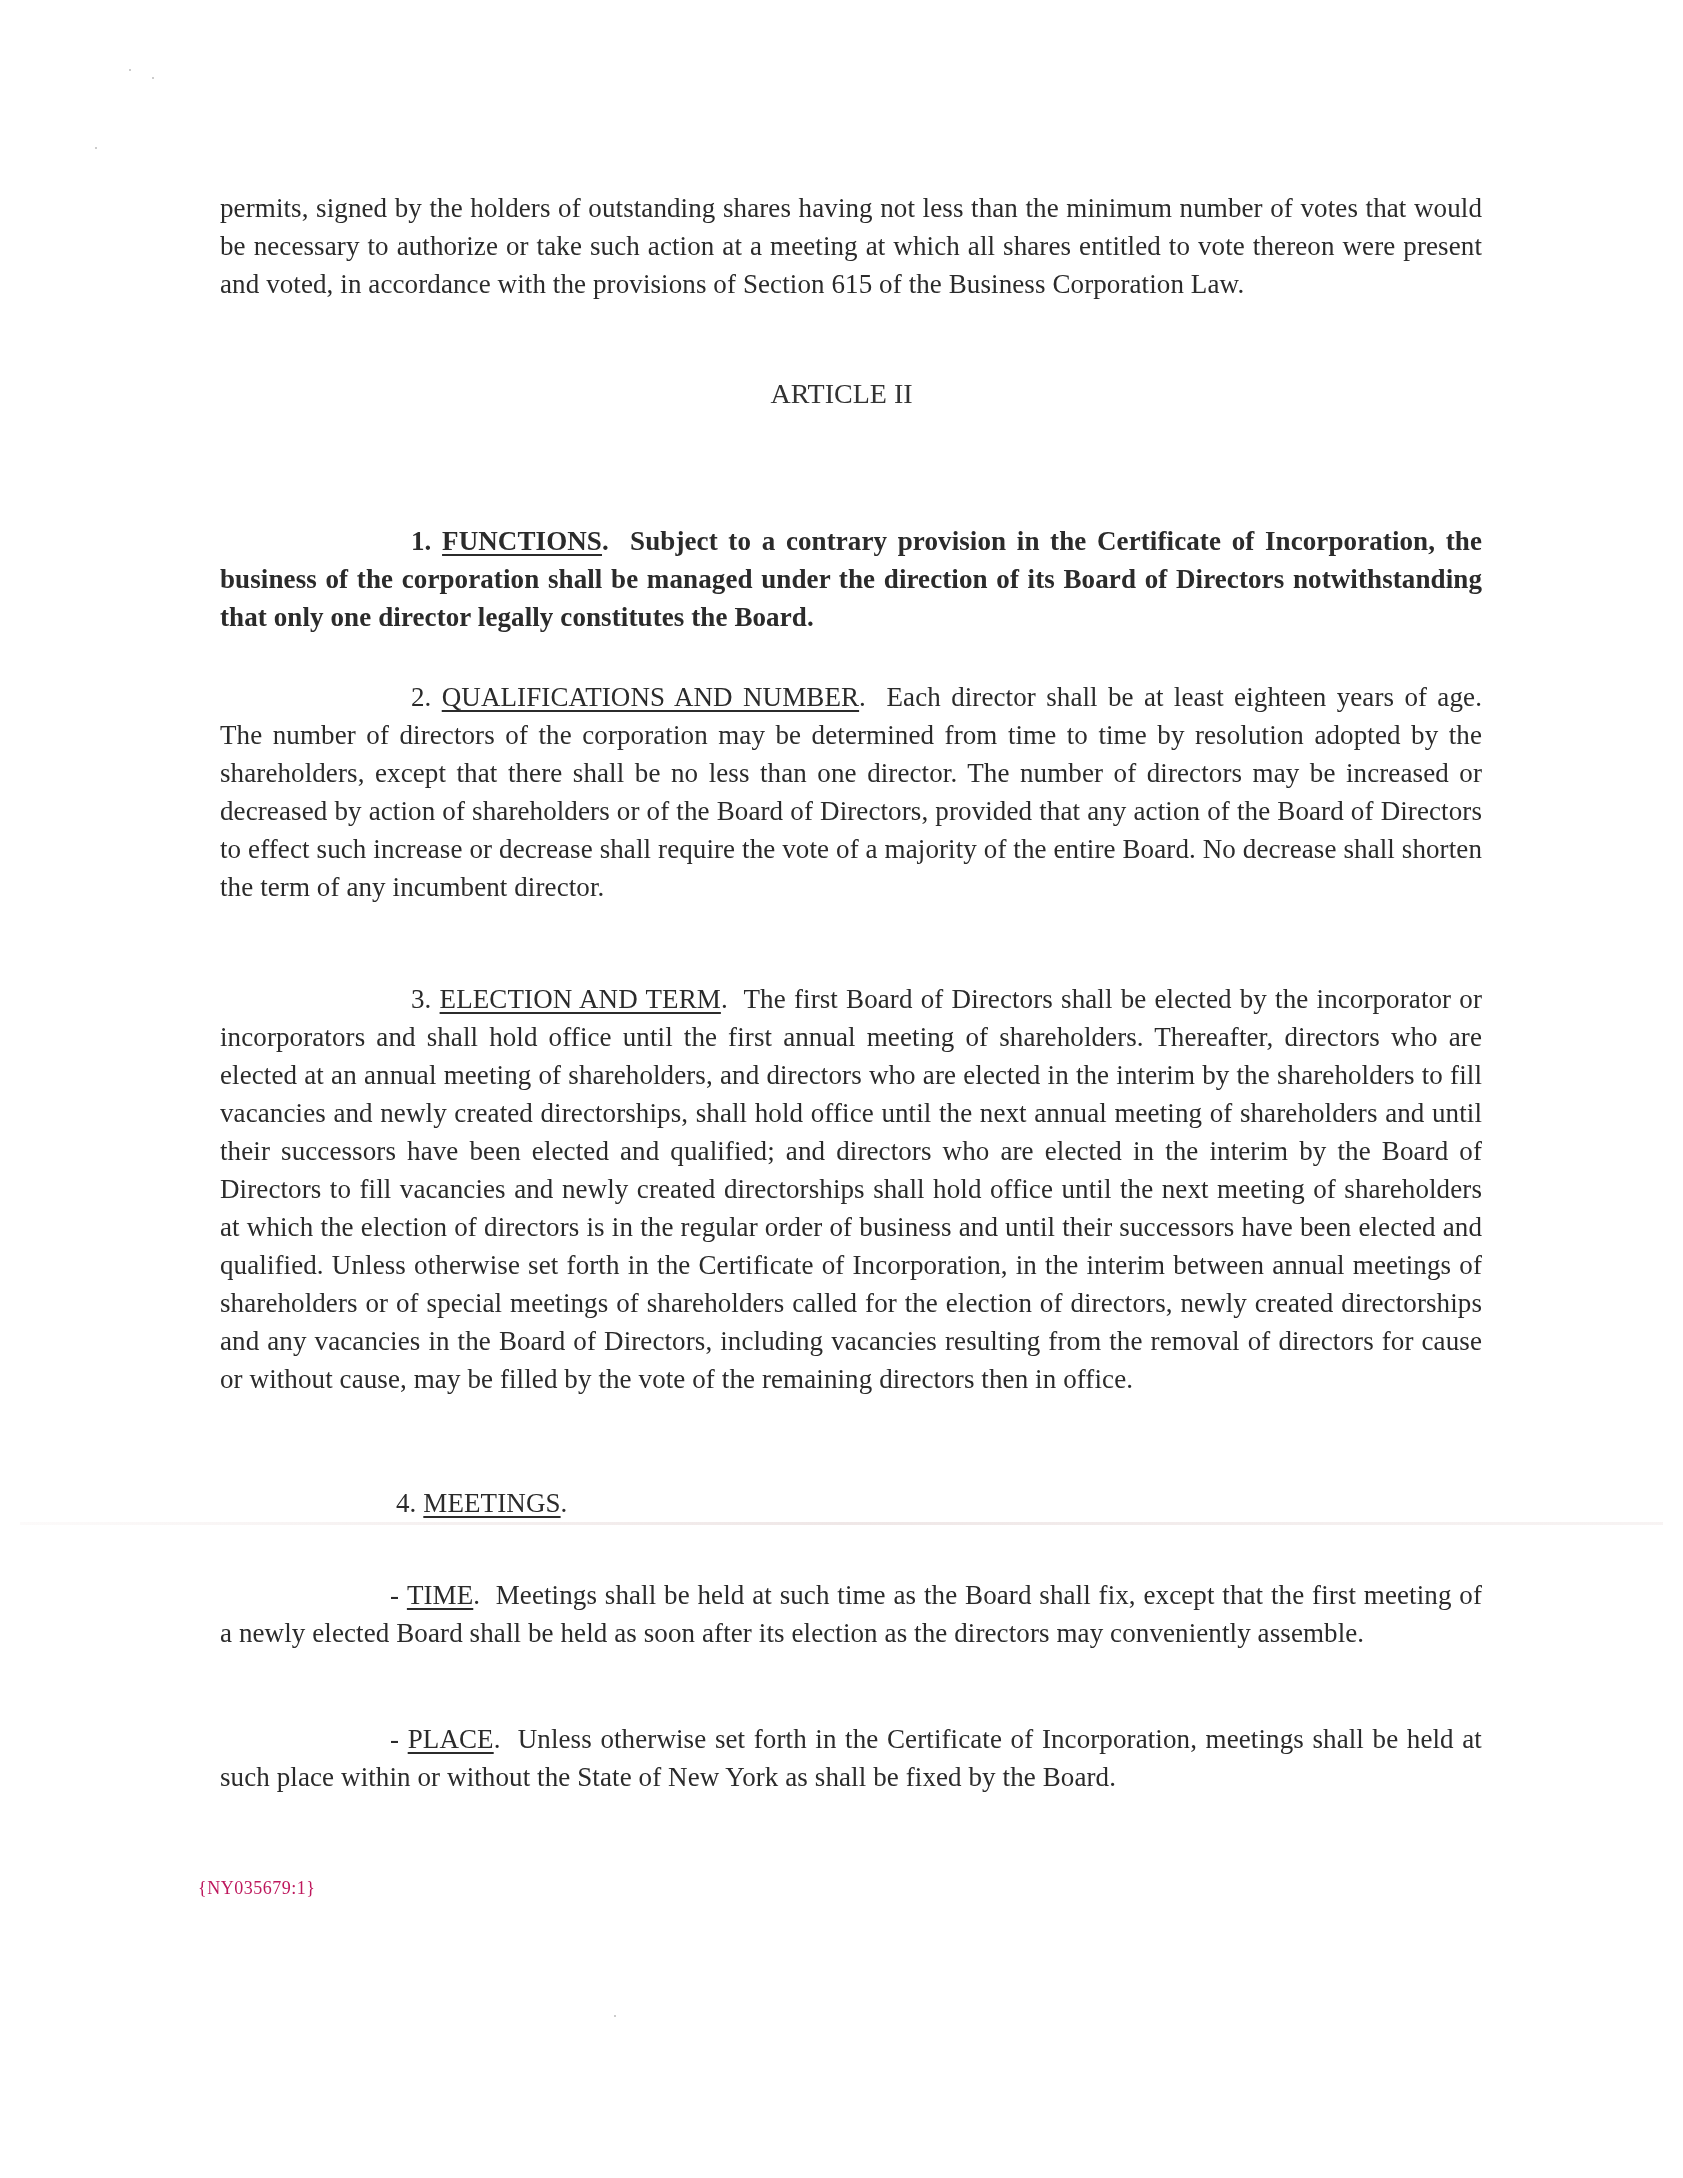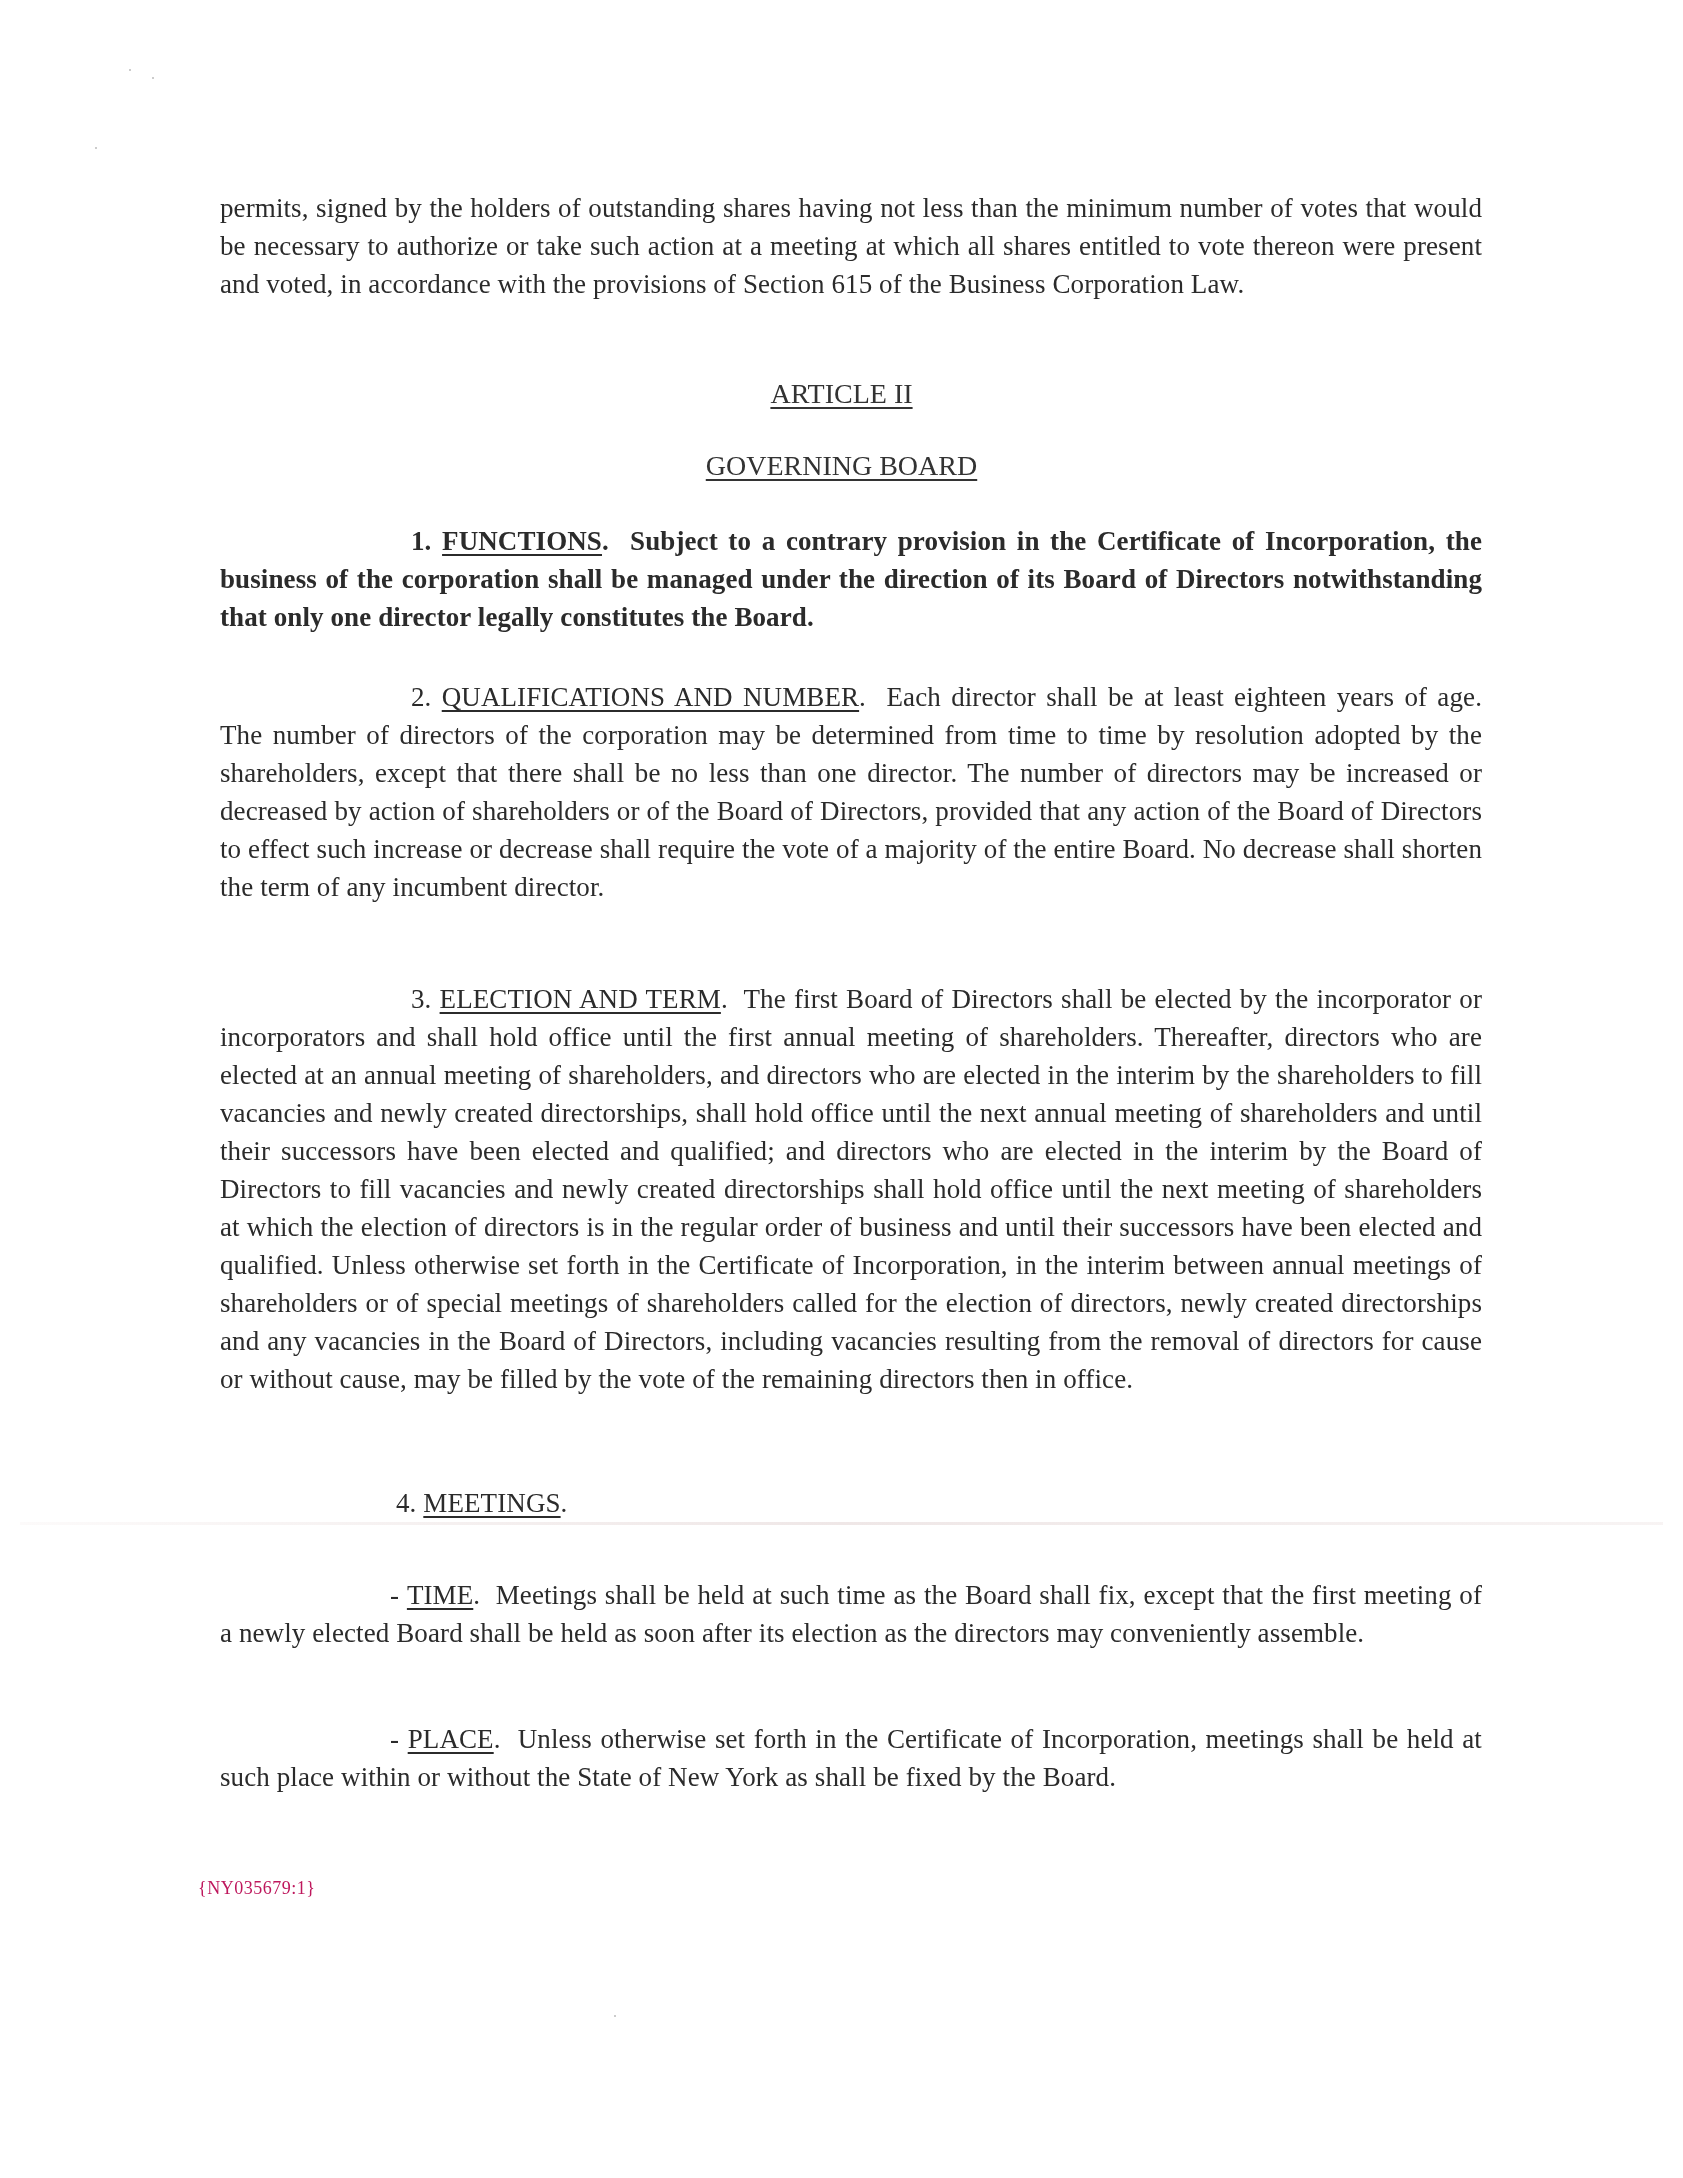--- a/index.html
+++ b/index.html
@@ -13,21 +13,21 @@
   .block {
     position: absolute; left: 220px; width: 1262px;
     font-size: 27px; line-height: 38px;
     text-align: justify; text-align-last: left;
     letter-spacing: 0.1px;
   }
   .heading {
     position: absolute; left: 0; width: 1683px; text-align: center;
     font-size: 28px; line-height: 36px; color: #333;
   }
-  .heading span { text-decoration: underline; text-underline-offset: 4px; text-decoration-thickness: 2px; }
+  .heading span { text-underline-offset: 4px; text-decoration-thickness: 2px; }
   .u { text-decoration: underline; text-underline-offset: 4px; text-decoration-thickness: 2px; }
   .indent-num { display: inline-block; width: 191px; }
   .indent-dash { display: inline-block; width: 170px; }
   .scanline {
     position: absolute; left: 20px; width: 1643px; top: 1522px; height: 3px;
     background: linear-gradient(to right, rgba(240,230,230,0.2), rgba(235,225,225,0.8), rgba(240,232,232,0.5));
   }
   .footer {
     position: absolute; left: 198px; top: 1878px;
     font-size: 18px; color: #be185d; letter-spacing: 0.5px;
@@ -41,23 +41,20 @@
 
   <span class="speck" style="left:129px;top:69px;"></span>
   <span class="speck" style="left:152px;top:77px;"></span>
   <span class="speck" style="left:95px;top:147px;"></span>
   <span class="speck" style="left:614px;top:2015px;"></span>
 
   <div class="block" style="top:189px;">permits, signed by the holders of outstanding shares having not less than the minimum number of votes that would be necessary to authorize or take such action at a meeting at which all shares entitled to vote thereon were present and voted, in accordance with the provisions of Section 615 of the Business Corporation Law.</div>
 
   <div class="heading" style="top:376px;">
     <span>ARTICLE II</span>
-  </div>
-  <div class="heading" style="top:448px;">
-    <span>GOVERNING BOARD</span>
   </div>
 
   <div class="block" style="top:522px;font-weight:bold;">
     <span class="indent-num"></span><span>1.</span>&nbsp;<span class="u">FUNCTIONS</span>.&nbsp;
     <span>Subject to a contrary provision in the Certificate of Incorporation, the business of the corporation shall be managed under the direction of its Board of Directors notwithstanding that only one director legally constitutes the Board.</span>
   </div>
 
   <div class="block" style="top:678px;">
     <span class="indent-num"></span><span>2.</span>&nbsp;<span class="u">QUALIFICATIONS AND NUMBER</span>.&nbsp;
     <span>Each director shall be at least eighteen years of age.  The number of directors of the corporation may be determined from time to time by resolution adopted by the shareholders, except that there shall be no less than one director. The number of directors may be increased or decreased by action of shareholders or of the Board of Directors, provided that any action of the Board of Directors to effect such increase or decrease shall require the vote of a majority of the entire Board.  No decrease shall shorten the term of any incumbent director.</span>

